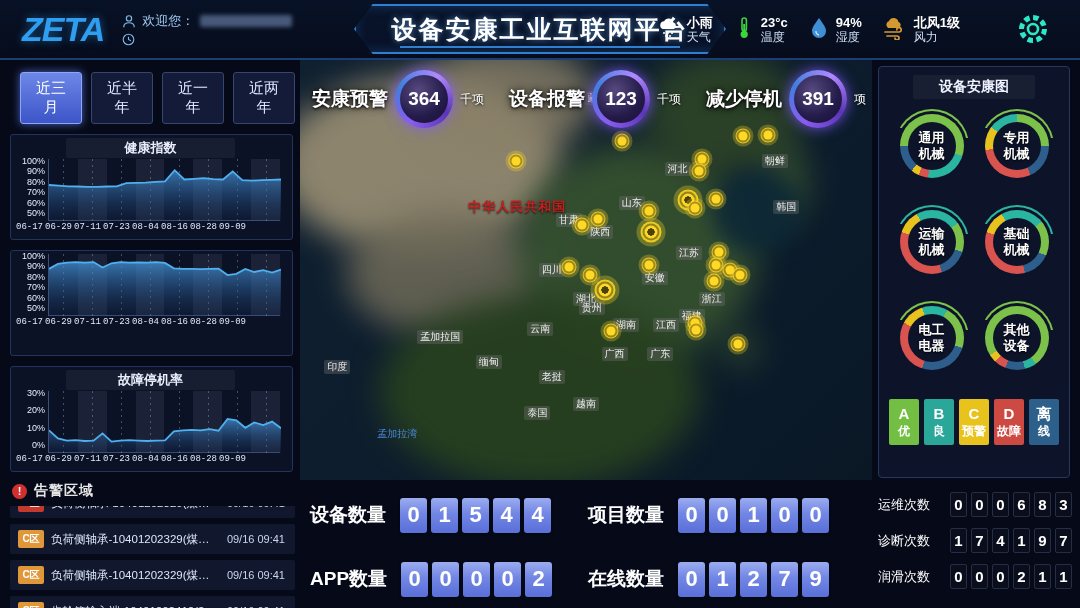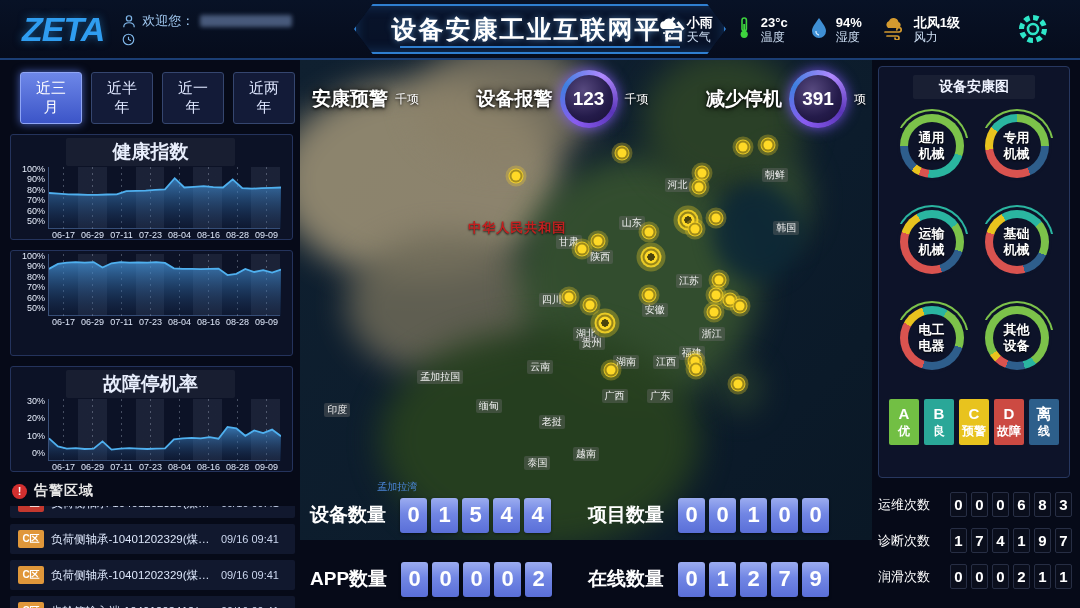--- a/index.html
+++ b/index.html
@@ -32,46 +32,46 @@
 
   
   .left-col { position:absolute; left:10px; top:66px; width:285px; height:542px; }
   .tabs { display:flex; gap:9px; margin:6px 0 10px 2px; }
   .tab { min-width:61px; padding:6px 8px; text-align:center; font-size:15px; color:#dfe7ff;
     background:#131b38; border:1px solid #35466f; border-radius:3px; cursor:pointer; }
   .tab.active { background:linear-gradient(180deg,#6d87e8,#3c55c8); border-color:#8fa5f5;
     box-shadow:0 0 8px rgba(90,120,230,.8); color:#fff;margin-left:8px; }
   .chart-box { position:relative; width:283px; height:106px; margin-bottom:10px;
     background:#0c1226; border:1px solid #24335c; border-radius:3px; padding:3px 6px 2px 4px; }
-  .chart-title { position:relative; text-align:center; font-size:19px; font-weight:bold; color:#e8eefc;
+  .chart-title { position:relative; text-align:center; font-size:13px; font-weight:bold; color:#e8eefc;
     background:rgba(255,255,255,.05); width:62%; margin:0 auto 1px; padding:1px 0; border-radius:2px; }
   .chart-body { display:flex; }
   .ylabels { width:33px; height:62px; display:flex; flex-direction:column; justify-content:space-between;
     align-items:flex-end; padding-right:3px; font-size:9px; color:#e6edfb; transform:translateY(-3px); }
   .plot { position:relative; width:232px; height:62px; border-left:1px solid #3a5078; border-bottom:1px solid #3a5078;
     background:repeating-linear-gradient(90deg, transparent 0 12.5%, rgba(160,175,205,.10) 12.5% 25%); }
   .plot svg { position:absolute; left:0; top:0; }
-  .xlabels { position:relative; height:13px; margin-left:34px; width:232px; }
+  .xlabels { position:relative; height:13px; width:232px;font-family:Liberation Mono, monospace; }
   .xlabels span { position:absolute; top:1px; transform:translateX(-50%); font-size:9px; color:#dfe8fa; white-space:nowrap; }
 
   .alert-head { display:flex; align-items:center; gap:7px; margin:4px 0 6px 2px; }
   .alert-ico { width:15px; height:15px; border-radius:50%; background:#d22f2f; color:#fff; font-size:11px;
     font-weight:bold; display:flex; align-items:center; justify-content:center; }
   .alert-title { font-size:14px; color:#e5e5e5; font-weight:bold; letter-spacing:1px; }
   .alert-list { height:112px; overflow:hidden; display:flex; flex-direction:column; gap:6px; }
-  .alert-row { flex:none; display:flex; align-items:center; gap:7px; height:30px; padding:0 16px 0 8px;
+  .alert-row { flex:none; display:flex; align-items:center; gap:7px; height:30px; padding:0 10px 0 8px;
     background:rgba(27,36,66,.55); border-radius:2px; }
   .alert-row.partial { margin-top:-18px; }
   .badge { flex:none; width:26px; height:18px; border-radius:2px; background:#e0973a; color:#fff;
     font-size:10px; font-weight:bold; display:flex; align-items:center; justify-content:center; }
   .alert-text { flex:1; font-size:11.5px; color:#dce6fa; white-space:nowrap; overflow:hidden; text-overflow:ellipsis; }
   .alert-time { flex:none; font-size:11px; color:#cbd6ee; }
 
   
-  .map { position:absolute; left:300px; top:60px; width:572px; height:480px; overflow:hidden;
+  .map { position:absolute; left:300px; top:60px; width:572px; height:420px; overflow:hidden;
     background:linear-gradient(135deg,#0f2030 0%,#0c1c2c 60%,#0a1826 100%); }
   .blob { position:absolute; border-radius:50%; filter:blur(16px); }
   .map-label { position:absolute; transform:translate(-50%,-50%); font-size:10px; color:#f0f0f0;
     background:rgba(110,110,110,.38); padding:0 3px; border-radius:2px; white-space:nowrap; }
   .map-label.sea { background:none; color:#4a86d8; font-size:10px; }
   .country-label { position:absolute; transform:translate(-50%,-50%); color:#c41f1f; font-size:13px;
     font-weight:bold; letter-spacing:1px; text-shadow:0 1px 2px rgba(0,0,0,.8); white-space:nowrap; }
   .marker { position:absolute; width:9px; height:9px; border-radius:50%; background:#ffd926;
     transform:translate(-50%,-50%);
     box-shadow:0 0 0 2px rgba(0,0,0,.3),0 0 0 3px rgba(255,217,38,.8),0 0 0 6px rgba(255,217,38,.28); }
@@ -444,20 +444,25 @@
         <div class="marker" style="left: 69.1%; top: 62.7%;"></div>
         <div class="marker" style="left: 54.4%; top: 64.6%;"></div>
         <div class="marker" style="left: 69.3%; top: 64.3%;"></div>
         <div class="marker" style="left: 76.5%; top: 67.5%;"></div>
       </div>
   </div>
 
   <div class="stat-row" id="stat-row">
       <div class="stat-item">
         <span class="stat-label">安康预警</span>
+        <div class="stat-circle">
+          <div class="stat-inner">
+            <span class="stat-value">364</span>
+          </div>
+        </div>
         <span class="stat-unit">千项</span>
       </div>
       <div class="stat-item">
         <span class="stat-label">设备报警</span>
         <div class="stat-circle">
           <div class="stat-inner">
             <span class="stat-value">123</span>
           </div>
         </div>
         <span class="stat-unit">千项</span>

